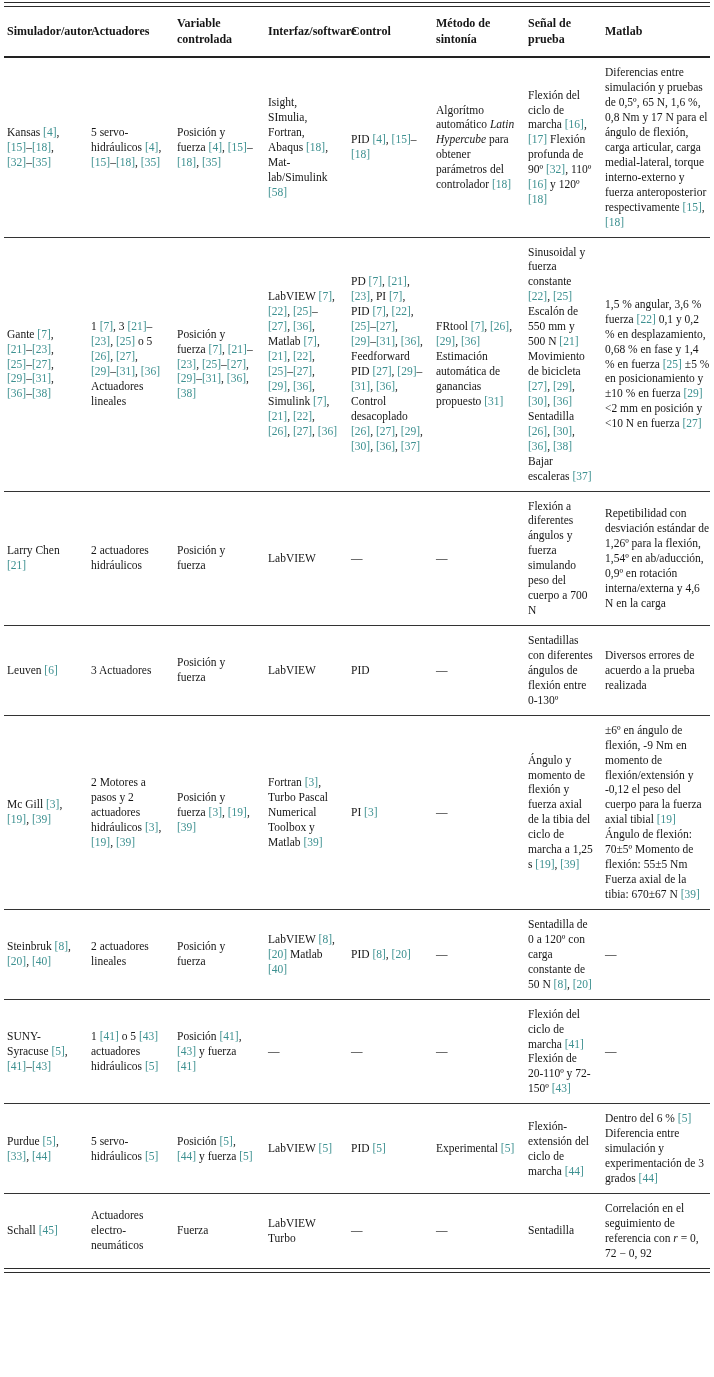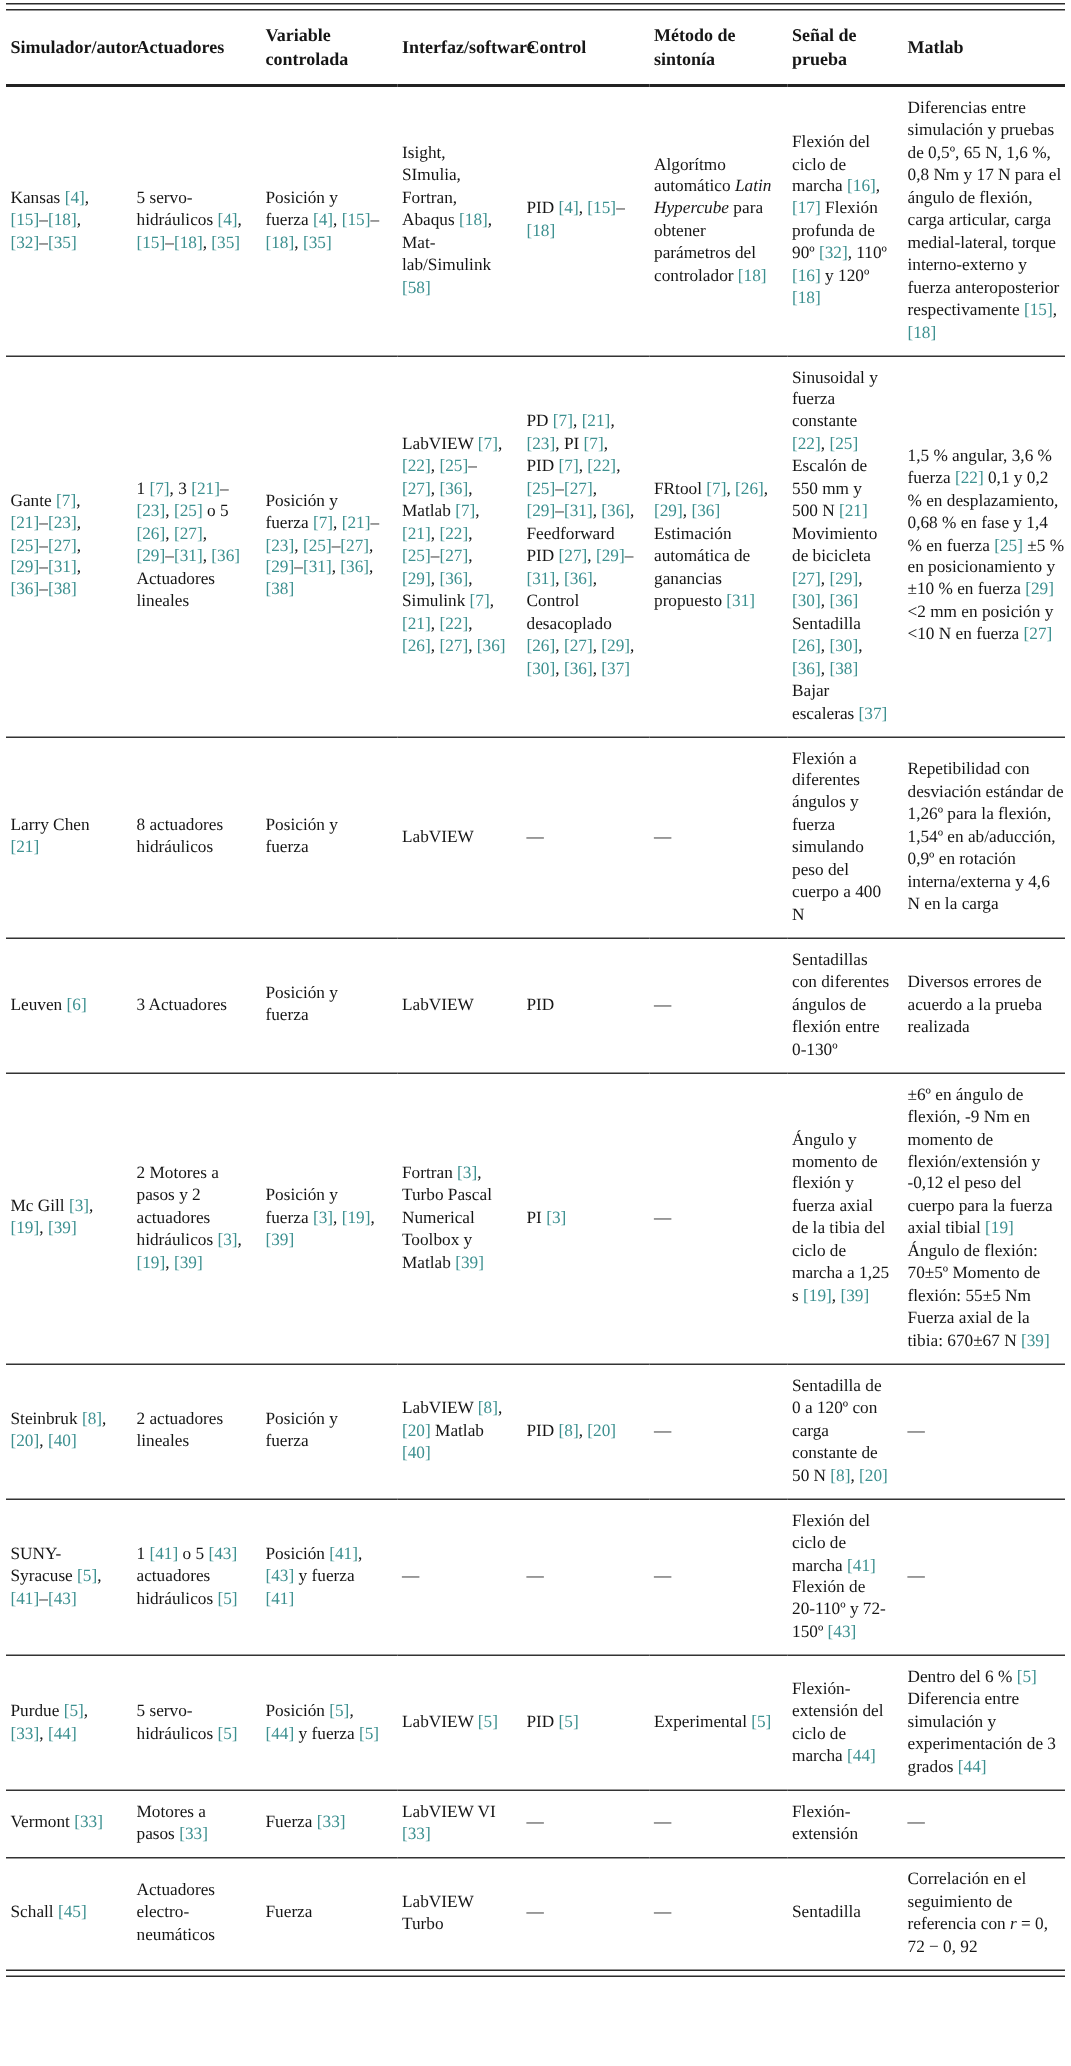--- a/index.html
+++ b/index.html
@@ -92,26 +92,26 @@
           <td>1 <span class="cite">[7]</span>, 3 <span class="cite">[21]</span>–<span class="cite">[23]</span>, <span class="cite">[25]</span> o 5 <span class="cite">[26]</span>, <span class="cite">[27]</span>, <span class="cite">[29]</span>–<span class="cite">[31]</span>, <span class="cite">[36]</span> Actuadores lineales</td>
           <td>Posición y fuerza <span class="cite">[7]</span>, <span class="cite">[21]</span>–<span class="cite">[23]</span>, <span class="cite">[25]</span>–<span class="cite">[27]</span>, <span class="cite">[29]</span>–<span class="cite">[31]</span>, <span class="cite">[36]</span>, <span class="cite">[38]</span></td>
           <td>LabVIEW <span class="cite">[7]</span>, <span class="cite">[22]</span>, <span class="cite">[25]</span>–<span class="cite">[27]</span>, <span class="cite">[36]</span>, Matlab <span class="cite">[7]</span>, <span class="cite">[21]</span>, <span class="cite">[22]</span>, <span class="cite">[25]</span>–<span class="cite">[27]</span>, <span class="cite">[29]</span>, <span class="cite">[36]</span>, Simulink <span class="cite">[7]</span>, <span class="cite">[21]</span>, <span class="cite">[22]</span>, <span class="cite">[26]</span>, <span class="cite">[27]</span>, <span class="cite">[36]</span></td>
           <td>PD <span class="cite">[7]</span>, <span class="cite">[21]</span>, <span class="cite">[23]</span>, PI <span class="cite">[7]</span>, PID <span class="cite">[7]</span>, <span class="cite">[22]</span>, <span class="cite">[25]</span>–<span class="cite">[27]</span>, <span class="cite">[29]</span>–<span class="cite">[31]</span>, <span class="cite">[36]</span>, Feedforward PID <span class="cite">[27]</span>, <span class="cite">[29]</span>–<span class="cite">[31]</span>, <span class="cite">[36]</span>, Control desacoplado <span class="cite">[26]</span>, <span class="cite">[27]</span>, <span class="cite">[29]</span>, <span class="cite">[30]</span>, <span class="cite">[36]</span>, <span class="cite">[37]</span></td>
           <td>FRtool <span class="cite">[7]</span>, <span class="cite">[26]</span>, <span class="cite">[29]</span>, <span class="cite">[36]</span> Estimación automática de ganancias propuesto <span class="cite">[31]</span></td>
           <td>Sinusoidal y fuerza constante <span class="cite">[22]</span>, <span class="cite">[25]</span> Escalón de 550 mm y 500 N <span class="cite">[21]</span> Movimiento de bicicleta <span class="cite">[27]</span>, <span class="cite">[29]</span>, <span class="cite">[30]</span>, <span class="cite">[36]</span> Sentadilla <span class="cite">[26]</span>, <span class="cite">[30]</span>, <span class="cite">[36]</span>, <span class="cite">[38]</span> Bajar escaleras <span class="cite">[37]</span></td>
           <td>1,5 % angular, 3,6 % fuerza <span class="cite">[22]</span> 0,1 y 0,2 % en desplazamiento, 0,68 % en fase y 1,4 % en fuerza <span class="cite">[25]</span> ±5 % en posicionamiento y ±10 % en fuerza <span class="cite">[29]</span> &lt;2 mm en posición y &lt;10 N en fuerza <span class="cite">[27]</span></td>
         </tr>
         <tr>
           <td>Larry Chen <span class="cite">[21]</span></td>
-          <td>8 actuadores hidráulicos</td>
+          <td>2 actuadores hidráulicos</td>
           <td>Posición y fuerza</td>
           <td>LabVIEW</td>
           <td>—</td>
           <td>—</td>
-          <td>Flexión a diferentes ángulos y fuerza simulando peso del cuerpo a 400 N</td>
+          <td>Flexión a diferentes ángulos y fuerza simulando peso del cuerpo a 700 N</td>
           <td>Repetibilidad con desviación estándar de 1,26º para la flexión, 1,54º en ab/aducción, 0,9º en rotación interna/externa y 4,6 N en la carga</td>
         </tr>
         <tr>
           <td>Leuven <span class="cite">[6]</span></td>
           <td>3 Actuadores</td>
           <td>Posición y fuerza</td>
           <td>LabVIEW</td>
           <td>PID</td>
           <td>—</td>
           <td>Sentadillas con diferentes ángulos de flexión entre 0-130º</td>
@@ -151,30 +151,20 @@
           <td>Purdue <span class="cite">[5]</span>, <span class="cite">[33]</span>, <span class="cite">[44]</span></td>
           <td>5 servo-hidráulicos <span class="cite">[5]</span></td>
           <td>Posición <span class="cite">[5]</span>, <span class="cite">[44]</span> y fuerza <span class="cite">[5]</span></td>
           <td>LabVIEW <span class="cite">[5]</span></td>
           <td>PID <span class="cite">[5]</span></td>
           <td>Experimental <span class="cite">[5]</span></td>
           <td>Flexión-extensión del ciclo de marcha <span class="cite">[44]</span></td>
           <td>Dentro del 6 % <span class="cite">[5]</span> Diferencia entre simulación y experimentación de 3 grados <span class="cite">[44]</span></td>
         </tr>
         <tr>
-          <td>Vermont <span class="cite">[33]</span></td>
-          <td>Motores a pasos <span class="cite">[33]</span></td>
-          <td>Fuerza <span class="cite">[33]</span></td>
-          <td>LabVIEW VI <span class="cite">[33]</span></td>
-          <td>—</td>
-          <td>—</td>
-          <td>Flexión-extensión</td>
-          <td>—</td>
-        </tr>
-        <tr>
           <td>Schall <span class="cite">[45]</span></td>
           <td>Actuadores electro-neumáticos</td>
           <td>Fuerza</td>
           <td>LabVIEW Turbo</td>
           <td>—</td>
           <td>—</td>
           <td>Sentadilla</td>
           <td>Correlación en el seguimiento de referencia con <i>r</i> = 0, 72 − 0, 92</td>
         </tr>
       </tbody>

